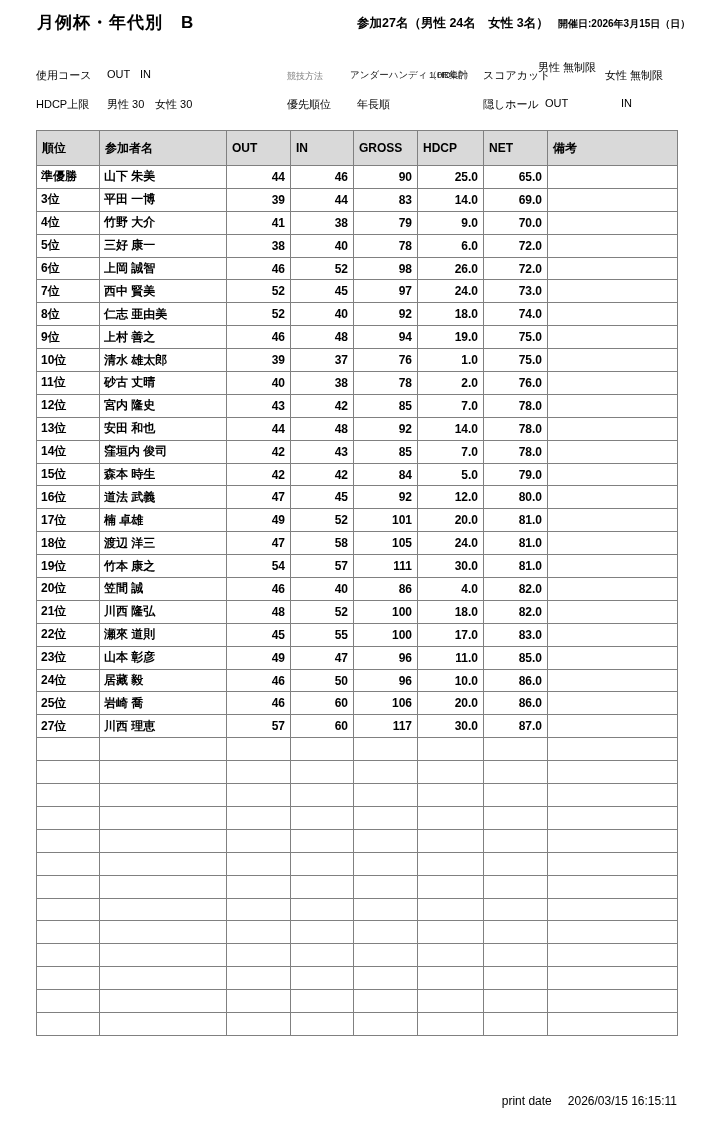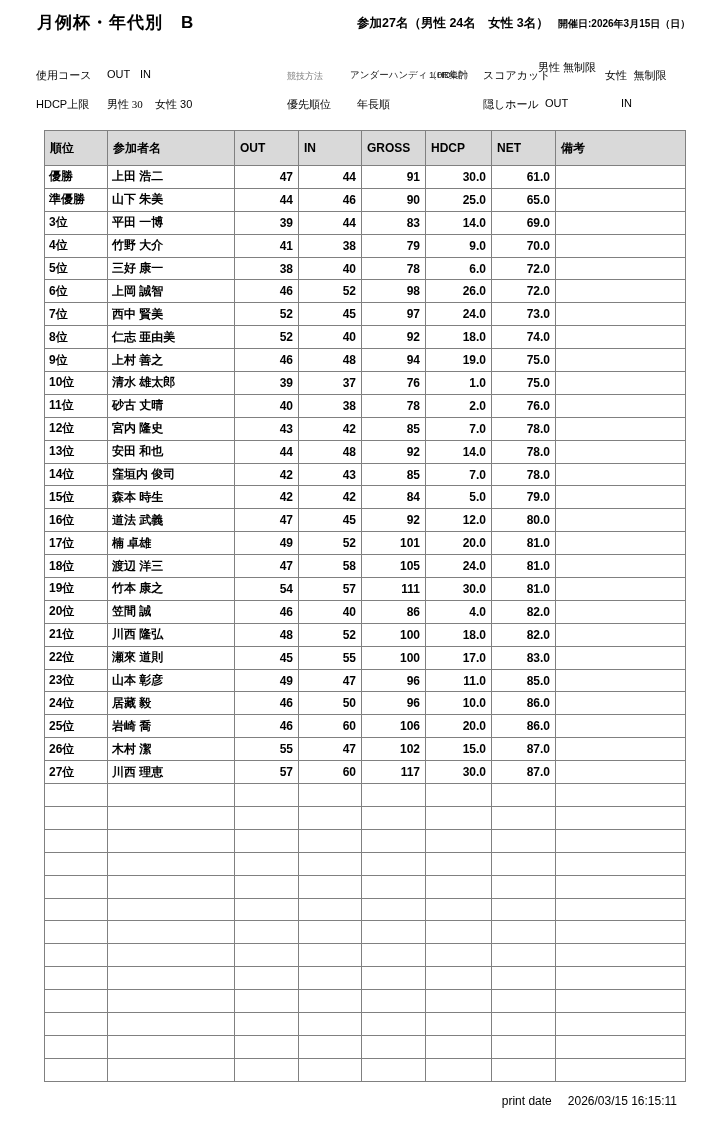--- a/index.html
+++ b/index.html
@@ -13,31 +13,31 @@
 
   .info span { position:absolute; font-size:11px; white-space:nowrap; }
   .lbl-course      { left:36px;  top:68px; }
   .val-course-out  { left:107px; top:68px; }
   .val-course-in   { left:140px; top:68px; }
   .lbl-method      { left:287px; top:70px; font-size:9px !important; color:#808080; }
   .val-method      { left:350px; top:69px; font-size:9.5px !important; color:#1a1a1a; }
   .val-method-rnd  { left:429px; top:69px; font-size:9.5px !important; color:#1a1a1a; }
   .lbl-scorecut    { left:483px; top:68px; }
   .val-scorecut-m  { left:538px; top:60px; }
-  .val-scorecut-f  { left:605px; top:68px;font-family:Liberation Mono, monospace; }
+  .val-scorecut-f  { left:605px; top:68px; }
   .lbl-hdcplim     { left:36px;  top:97px; }
-  .val-hdcplim-m   { left:107px; top:97px;font-family:Liberation Serif, serif; }
+  .val-hdcplim-m   { left:107px; top:97px; }
   .val-hdcplim-f   { left:155px; top:97px; }
   .lbl-priority    { left:287px; top:97px; }
   .val-priority    { left:357px; top:97px; }
   .lbl-hiddenhole  { left:483px; top:97px; }
   .val-hidden-out  { left:545px; top:97px; }
   .val-hidden-in   { left:621px; top:97px; }
 
-  table.results { position:absolute; left:44px; top:130px; border-collapse:collapse; table-layout:fixed; }
+  table.results { position:absolute; left:36px; top:130px; border-collapse:collapse; table-layout:fixed; }
   .results th, .results td {
     border:1px solid #808080; font-size:12px; font-weight:bold;
     overflow:hidden; white-space:nowrap; vertical-align:middle;
   }
   .results thead th { background:#d9d9d9; height:35px; text-align:left; padding-left:5px; }
   .results tbody td { height:22.9px; }
   .results td.rank, .results td.name { text-align:left; padding-left:4px; }
   .results td.num  { text-align:right; padding-right:5px; }
   .results td.note { }
 
@@ -91,30 +91,20 @@
         <th>OUT</th>
         <th>IN</th>
         <th>GROSS</th>
         <th>HDCP</th>
         <th>NET</th>
         <th>備考</th>
       </tr>
     </thead>
     <tbody>
         <tr>
-          <td class="rank">優勝</td>
-          <td class="name">上田 浩二</td>
-          <td class="num">47</td>
-          <td class="num">44</td>
-          <td class="num">91</td>
-          <td class="num">30.0</td>
-          <td class="num">61.0</td>
-          <td class="note"></td>
-        </tr>
-        <tr>
           <td class="rank">準優勝</td>
           <td class="name">山下 朱美</td>
           <td class="num">44</td>
           <td class="num">46</td>
           <td class="num">90</td>
           <td class="num">25.0</td>
           <td class="num">65.0</td>
           <td class="note"></td>
         </tr>
         <tr>
@@ -341,30 +331,20 @@
           <td class="rank">25位</td>
           <td class="name">岩崎 喬</td>
           <td class="num">46</td>
           <td class="num">60</td>
           <td class="num">106</td>
           <td class="num">20.0</td>
           <td class="num">86.0</td>
           <td class="note"></td>
         </tr>
         <tr>
-          <td class="rank">26位</td>
-          <td class="name">木村 潔</td>
-          <td class="num">55</td>
-          <td class="num">47</td>
-          <td class="num">102</td>
-          <td class="num">15.0</td>
-          <td class="num">87.0</td>
-          <td class="note"></td>
-        </tr>
-        <tr>
           <td class="rank">27位</td>
           <td class="name">川西 理恵</td>
           <td class="num">57</td>
           <td class="num">60</td>
           <td class="num">117</td>
           <td class="num">30.0</td>
           <td class="num">87.0</td>
           <td class="note"></td>
         </tr>
         <tr>

